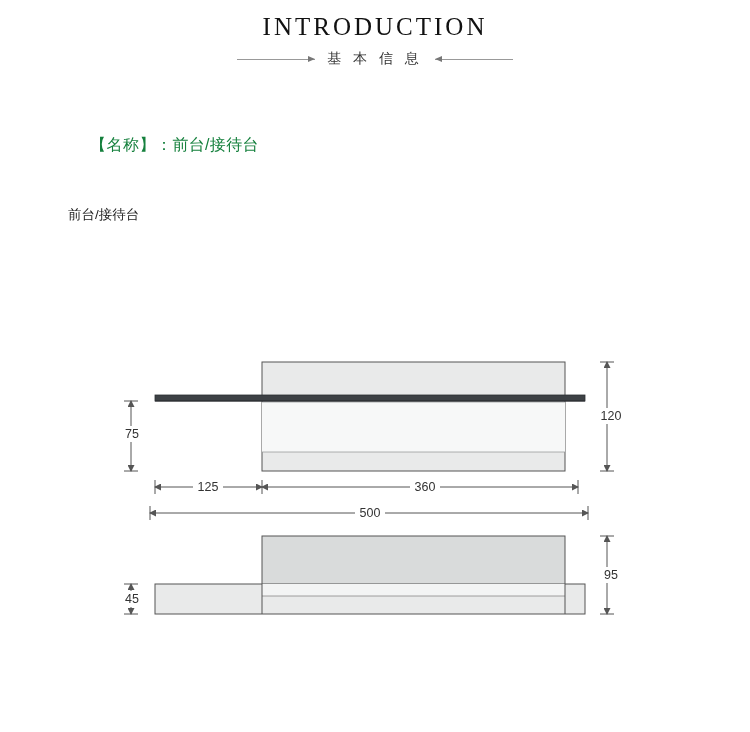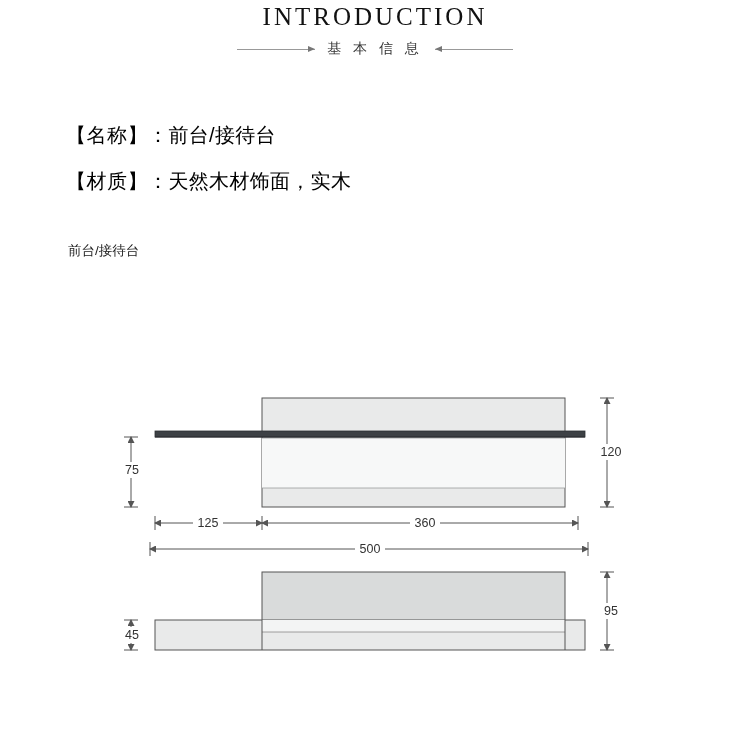--- a/index.html
+++ b/index.html
@@ -12,20 +12,21 @@
     background: #ffffff;
     font-family: "Liberation Sans", sans-serif;
     color: #222;
     position: relative;
     overflow: hidden;
   }
 
   
   .header {
     width: 100%;
+    padding-top: 10px;
     text-align: center;
   }
   .header-title {
     font-family: "Liberation Serif", serif;
     font-size: 25px;
     letter-spacing: 3px;
     color: #111;
     line-height: 34px;
   }
   .header-sub-row {
@@ -64,24 +65,25 @@
   .deco-line.right::before {
     left: 0;
     border-right: 7px solid #777;
   }
 
   
   .spec-list {
     margin: 54px 0 0 66px;
   }
   .spec-row {
-    font-size: 20px;
+    font-size: 16px;
     line-height: 46px;
-    color: #000000;
+    color: #15803d;
     white-space: nowrap;
+    margin-left: 24px;
   }
   .spec-label { letter-spacing: 0.5px; }
   .spec-value { letter-spacing: 0.3px; }
 
   
   .caption {
     margin: 38px 0 0 68px;
     font-size: 13.5px;
     color: #222;
   }
@@ -109,23 +111,20 @@
   <div class="header-sub-row">
     <span class="deco-line left"></span>
     <span class="header-sub">基 本 信 息</span>
     <span class="deco-line right"></span>
   </div>
 </div>
 
 <div class="spec-list">
   <div class="spec-row">
     <span class="spec-label">【名称】：</span><span class="spec-value">前台/接待台</span>
-  </div>
-  <div class="spec-row">
-    <span class="spec-label">【材质】：</span><span class="spec-value">天然木材饰面，实木</span>
   </div>
 </div>
 
 <div class="caption">前台/接待台</div>
 
 <div class="drawing">
   <svg width="750" height="300" viewBox="0 0 750 300" xmlns="http://www.w3.org/2000/svg">
     <defs>
       <marker id="ar" markerWidth="7" markerHeight="7" refX="6" refY="3.5" orient="auto">
         <path d="M0,0 L7,3.5 L0,7 z" fill="#555"></path>

